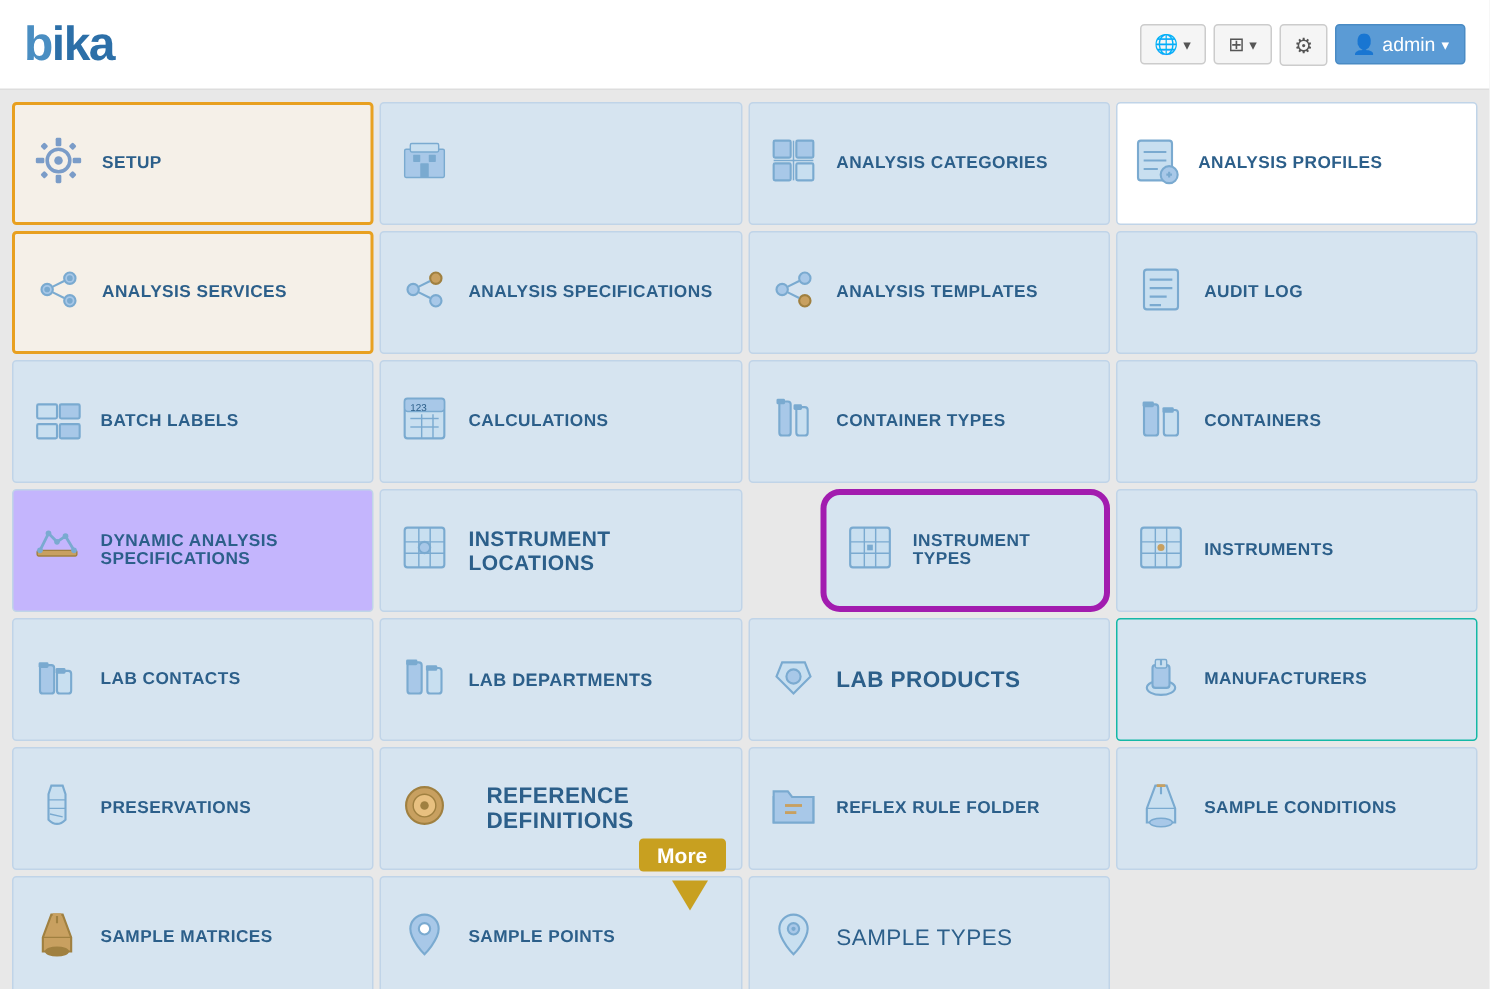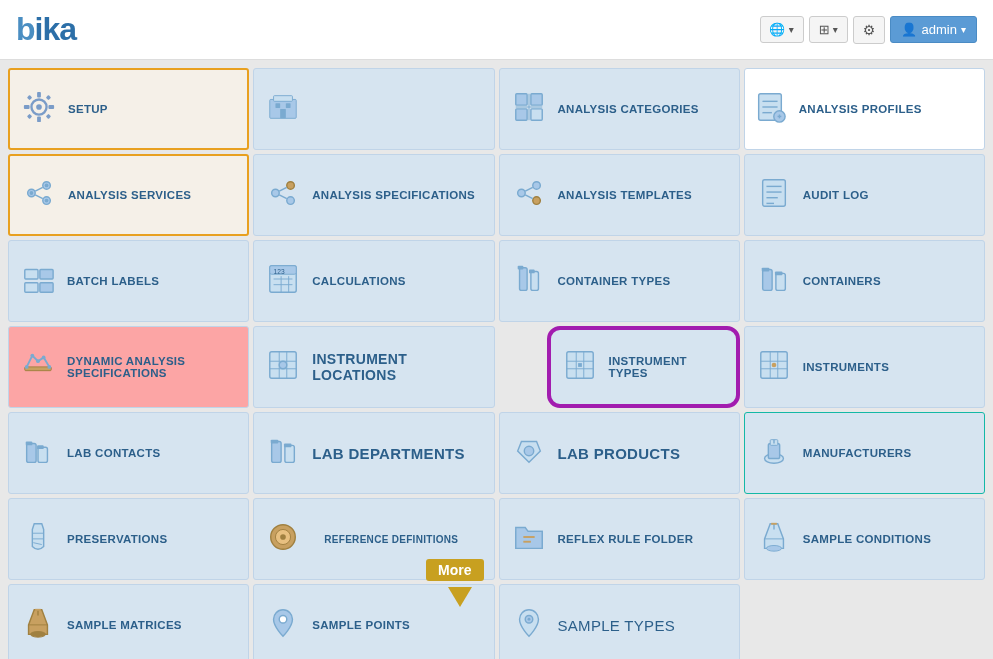--- a/index.html
+++ b/index.html
@@ -203,21 +203,21 @@
         <svg viewBox="0 0 36 36" width="34" height="34">
           <rect x="6" y="8" width="10" height="22" rx="2" fill="#a8c8e8" stroke="#7aaad0" stroke-width="1.5"></rect>
           <rect x="20" y="12" width="10" height="18" rx="2" fill="#c8dff0" stroke="#7aaad0" stroke-width="1.5"></rect>
           <rect x="5" y="6" width="8" height="4" rx="1" fill="#7aaad0"></rect>
           <rect x="19" y="10" width="8" height="4" rx="1" fill="#7aaad0"></rect>
         </svg>
       </div>
       <span style="font-size:11.5px;font-weight:bold;color:#2c5f8a;letter-spacing:0.3px;text-transform:uppercase;">CONTAINERS</span>
     </div>
 
-    <div style="background:#fca5a5;border:1px solid #c0d4e8;border-radius:3px;padding:14px 12px;display:flex;align-items:center;gap:12px;min-height:82px;cursor:pointer;">
+    <div style="background:#c4b5fd;border:1px solid #c0d4e8;border-radius:3px;padding:14px 12px;display:flex;align-items:center;gap:12px;min-height:82px;cursor:pointer;">
       <div style="flex-shrink:0;">
         <svg viewBox="0 0 36 36" width="34" height="34">
           <rect x="4" y="20" width="28" height="4" rx="1" fill="#c8a060" stroke="#a08040" stroke-width="1"></rect>
           <path d="M6 20 L12 8 L18 14 L24 10 L30 20" stroke="#7aaad0" stroke-width="2" fill="none"></path>
           <circle cx="6" cy="20" r="2" fill="#7aaad0"></circle>
           <circle cx="12" cy="8" r="2" fill="#7aaad0"></circle>
           <circle cx="18" cy="14" r="2" fill="#7aaad0"></circle>
           <circle cx="24" cy="10" r="2" fill="#7aaad0"></circle>
           <circle cx="30" cy="20" r="2" fill="#7aaad0"></circle>
         </svg>
@@ -281,21 +281,21 @@
 
     <div style="background:#d6e4f0;border:1px solid #c0d4e8;border-radius:3px;padding:14px 12px;display:flex;align-items:center;gap:12px;min-height:82px;cursor:pointer;">
       <div style="flex-shrink:0;">
         <svg viewBox="0 0 36 36" width="34" height="34">
           <rect x="6" y="8" width="10" height="22" rx="2" fill="#a8c8e8" stroke="#7aaad0" stroke-width="1.5"></rect>
           <rect x="20" y="12" width="10" height="18" rx="2" fill="#c8dff0" stroke="#7aaad0" stroke-width="1.5"></rect>
           <rect x="5" y="6" width="8" height="4" rx="1" fill="#7aaad0"></rect>
           <rect x="19" y="10" width="8" height="4" rx="1" fill="#7aaad0"></rect>
         </svg>
       </div>
-      <span style="font-size:15px;font-weight:bold;color:#2c5f8a;letter-spacing:0.3px;text-transform:uppercase;">LAB DEPARTMENTS</span>
+      <span style="font-size:12px;font-weight:bold;color:#2c5f8a;letter-spacing:0.3px;text-transform:uppercase;">LAB DEPARTMENTS</span>
     </div>
 
     <div style="background:#d6e4f0;border:1px solid #c0d4e8;border-radius:3px;padding:14px 12px;display:flex;align-items:center;gap:12px;min-height:82px;cursor:pointer;">
       <div style="flex-shrink:0;">
         <svg viewBox="0 0 36 36" width="34" height="34">
           <path d="M10 8 L26 8 L30 18 L18 30 L6 18 Z" fill="#c8dff0" stroke="#7aaad0" stroke-width="1.5"></path>
           <circle cx="18" cy="18" r="5" fill="#a8c8e8" stroke="#7aaad0" stroke-width="1.5"></circle>
         </svg>
       </div>
       <span style="font-size:15px;font-weight:bold;color:#2c5f8a;letter-spacing:0.3px;text-transform:uppercase;">LAB PRODUCTS</span>
@@ -326,21 +326,21 @@
     </div>
 
     <div style="background:#d6e4f0;border:1px solid #c0d4e8;border-radius:3px;padding:14px 12px;display:flex;align-items:center;gap:12px;min-height:82px;cursor:pointer;position:relative;">
       <div style="flex-shrink:0;">
         <svg viewBox="0 0 36 36" width="34" height="34">
           <circle cx="18" cy="18" r="13" fill="#c8a060" stroke="#a08040" stroke-width="1.5"></circle>
           <circle cx="18" cy="18" r="8" fill="#e8c080" stroke="#a08040" stroke-width="1"></circle>
           <circle cx="18" cy="18" r="3" fill="#a08040"></circle>
         </svg>
       </div>
-      <span style="font-size:10px;font-weight:bold;color:#2c5f8a;letter-spacing:0.3px;text-transform:uppercase;padding-left:12px;">REFERENCE DEFINITIONS</span>
+      <span style="font-size:15px;font-weight:bold;color:#2c5f8a;letter-spacing:0.3px;text-transform:uppercase;padding-left:12px;">REFERENCE DEFINITIONS</span>
       <div style="position:absolute;bottom:-2px;right:10px;background:#c8a020;color:#fff;font-size:14px;font-weight:bold;padding:3px 12px;border-radius:3px;z-index:10;">
         <span>More</span>
       </div>
       <div style="position:absolute;bottom:-28px;right:22px;width:0;height:0;border-left:12px solid transparent;border-right:12px solid transparent;border-top:20px solid #c8a020;z-index:10;"></div>
     </div>
 
     <div style="background:#d6e4f0;border:1px solid #c0d4e8;border-radius:3px;padding:14px 12px;display:flex;align-items:center;gap:12px;min-height:82px;cursor:pointer;">
       <div style="flex-shrink:0;">
         <svg viewBox="0 0 36 36" width="34" height="34">
           <path d="M4 12 L4 30 L32 30 L32 12 Z" fill="#c8dff0" stroke="#7aaad0" stroke-width="1.5"></path>

